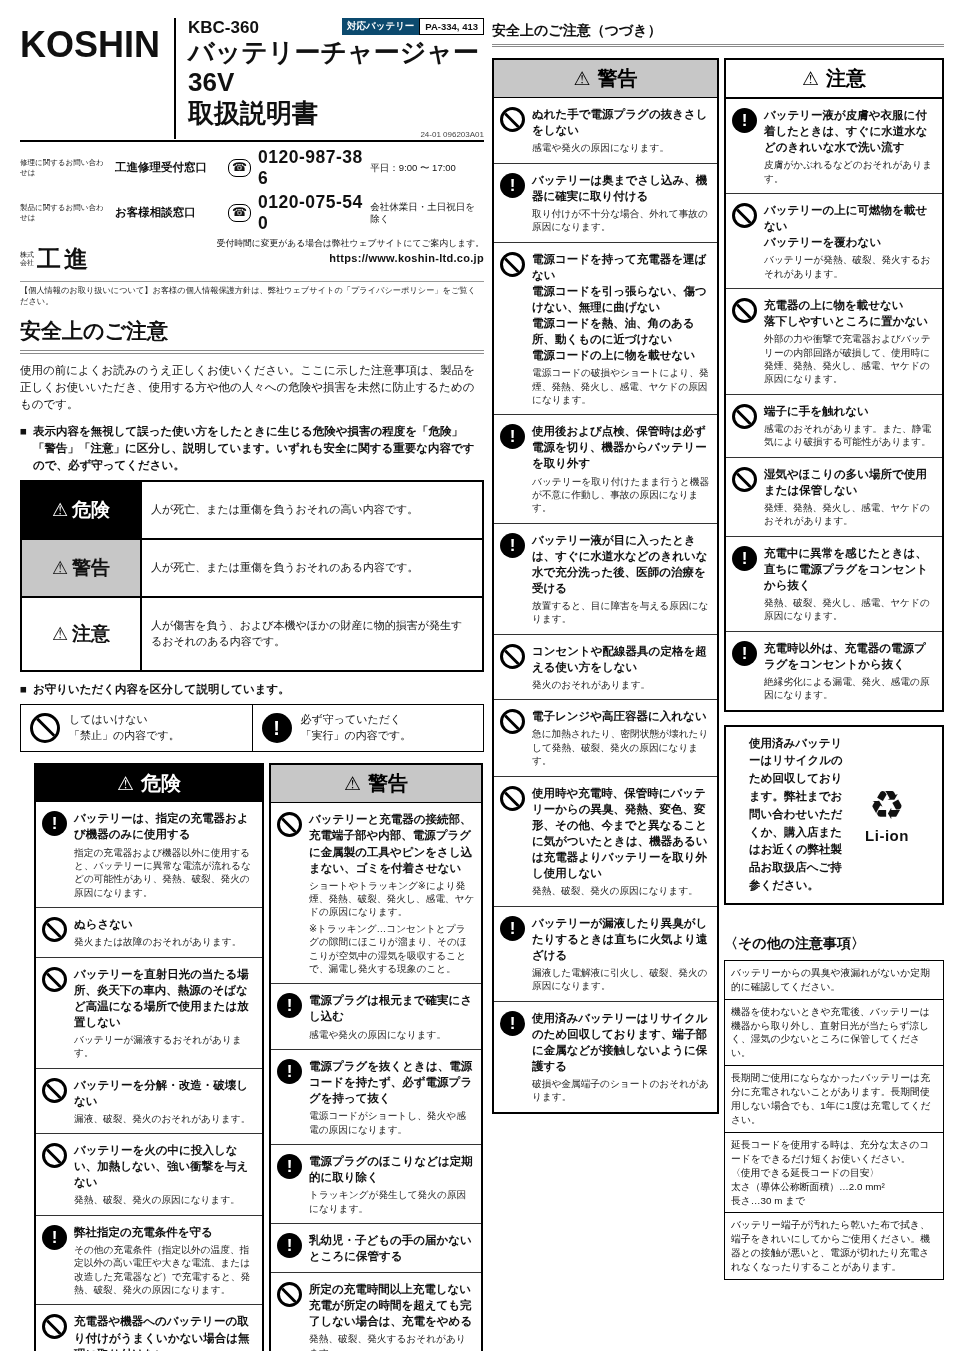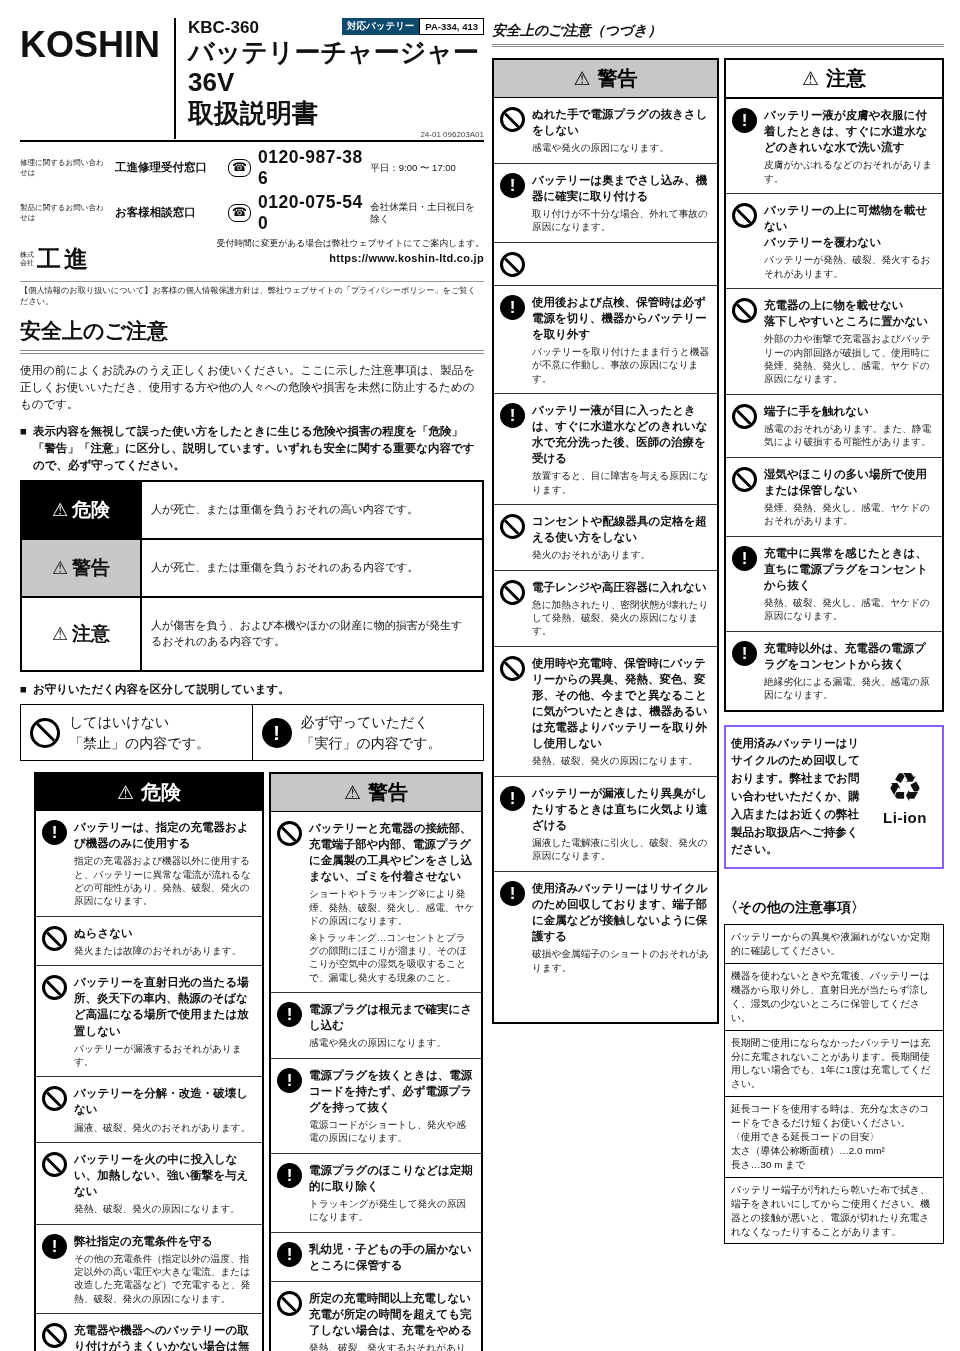--- a/index.html
+++ b/index.html
@@ -35,38 +35,38 @@
   .company-logo { display:flex; align-items:center; gap:3px; padding-top:6px; }
   .company-prefix { font-size:7px; line-height:1.15; white-space:pre-line; }
   .company-name { font-size:24px; font-weight:bold; letter-spacing:3px; }
   .hours-block { margin-left:auto; width:308px; font-size:8.8px; line-height:1.5; }
   .site-url { font-size:11px; font-weight:bold; letter-spacing:0.3px; }
   .privacy { font-size:8.2px; border-top:1px solid #999; margin-top:6px; padding-top:3px; color:#222; }
 
   
   .section-heading { font-size:21px; font-weight:bold; margin:10px 0 0 0;
                      border-bottom:4px double #8a8a8a; padding-bottom:5px; }
-  .section-heading.small { font-size:14px; padding-bottom:4px; margin:0; border-bottom:3px double #8a8a8a;font-style:italic; }
+  .section-heading.small { font-size:14px; padding-bottom:4px; margin:0; border-bottom:3px double #8a8a8a; }
   .intro { font-size:11.5px; line-height:1.5; margin:8px 0 2px 0; }
   .bullet { display:flex; gap:6px; font-size:11.5px; font-weight:bold; line-height:1.5; margin:9px 0 6px 0; }
   .bullet .sq { flex:0 0 auto; }
 
   
   .level-table { border:2px solid #000; margin-top:4px; }
   .level-row { display:flex; border-top:2px solid #000; }
   .level-row:first-child { border-top:none; }
   .level-label { width:118px; flex:0 0 auto; display:flex; align-items:center; justify-content:center;
                  gap:4px; font-size:19px; font-weight:bold; padding:7px 0; border-right:2px solid #000; }
   .level-label.danger { background:#000; color:#fff; }
   .level-label.warning { background:#c7c7c7; }
   .level-desc { flex:1; font-size:11px; line-height:1.45; display:flex; align-items:center; padding:20px 9px; }
 
   .marks-table { border:1.5px solid #000; display:flex; margin-top:2px; }
-  .marks-cell { flex:1; display:flex; gap:9px; padding:7px 9px; align-items:center;
-                font-size:14px; line-height:1.45; white-space:pre-line; }
+  .marks-cell { flex:1; display:flex; gap:9px; padding:7px 9px; 
+                font-size:11px; line-height:1.45; white-space:pre-line; }
   .marks-cell + .marks-cell { border-left:1.5px solid #000; }
 
   
   .columns { display:flex; gap:5px; margin-top:11px; }
   .half-left .columns { margin-left:14px; }
   .col1 { width:230px; flex:0 0 auto; }
   .col2 { width:214px; flex:0 0 auto; }
   .col3 { width:227px; flex:0 0 auto; }
   .col4 { width:220px; flex:0 0 auto; }
 
@@ -94,21 +94,21 @@
   .mark.mandatory { background:#000; }
   .mark.mandatory::before { content:"!"; color:#fff; font-weight:bold; font-size:17px;
                             line-height:25px; display:block; text-align:center; }
   .mark.small { width:30px; height:30px; flex:0 0 30px; }
   .mark.small.mandatory::before { line-height:30px; font-size:20px; }
   .item-body { flex:1; min-width:0; }
   .item-title { font-weight:bold; font-size:11.5px; line-height:1.4; white-space:pre-line; }
   .item-desc { font-size:9.7px; line-height:1.38; margin-top:3px; white-space:pre-line; color:#1a1a1a; }
 
   
-  .recycle-box { border:2px solid #8b5cf6; display:flex; gap:6px; padding:8px 5px; margin-top:13px; }
+  .recycle-box { border:2px solid #000000; display:flex; gap:6px; padding:8px 23px; margin-top:13px; }
   .recycle-text { flex:1; font-size:11.5px; font-weight:bold; line-height:1.55; }
   .recycle-side { width:64px; flex:0 0 auto; display:flex; flex-direction:column; align-items:center; justify-content:center; }
   .recycle-glyph { font-size:40px; line-height:1; }
   .recycle-chem { font-size:15px; font-weight:bold; margin-top:2px; letter-spacing:0.5px; }
 
   .other-heading { font-size:14px; font-weight:bold; margin:30px 0 7px 0; }
   .notes-table { border:1.5px solid #000; }
   .notes-table > .note-row:not(:first-child) { border-top:1.2px solid #000; }
   .note-row { font-size:9.8px; line-height:1.42; padding:5px 6px; white-space:pre-line; }
 </style>
@@ -360,20 +360,27 @@
               </div>
               <div class="safety-item">
                 <span class="mark mandatory"></span>
                 <div class="item-body">
                   <div class="item-title">バッテリーは奥までさし込み、機器に確実に取り付ける</div>
                   <div class="item-desc">取り付けが不十分な場合、外れて事故の原因になります。</div>
                 </div>
               </div>
               <div class="safety-item">
                 <span class="mark prohibit"></span>
+                <div class="item-body">
+                  <div class="item-title">電源コードを持って充電器を運ばない
+電源コードを引っ張らない、傷つけない、無理に曲げない
+電源コードを熱、油、角のある所、動くものに近づけない
+電源コードの上に物を載せない</div>
+                  <div class="item-desc">電源コードの破損やショートにより、発煙、発熱、発火し、感電、ヤケドの原因になります。</div>
+                </div>
               </div>
               <div class="safety-item">
                 <span class="mark mandatory"></span>
                 <div class="item-body">
                   <div class="item-title">使用後および点検、保管時は必ず電源を切り、機器からバッテリーを取り外す</div>
                   <div class="item-desc">バッテリーを取り付けたまま行うと機器が不意に作動し、事故の原因になります。</div>
                 </div>
               </div>
               <div class="safety-item">
                 <span class="mark mandatory"></span>

